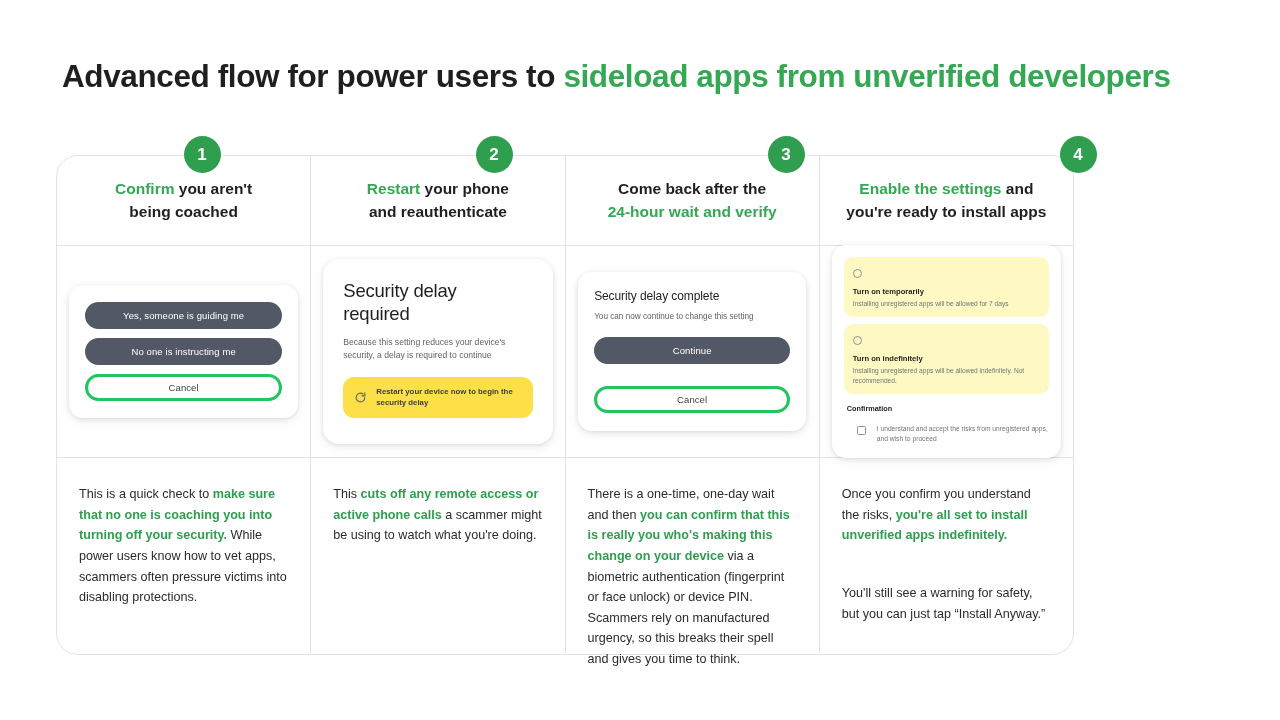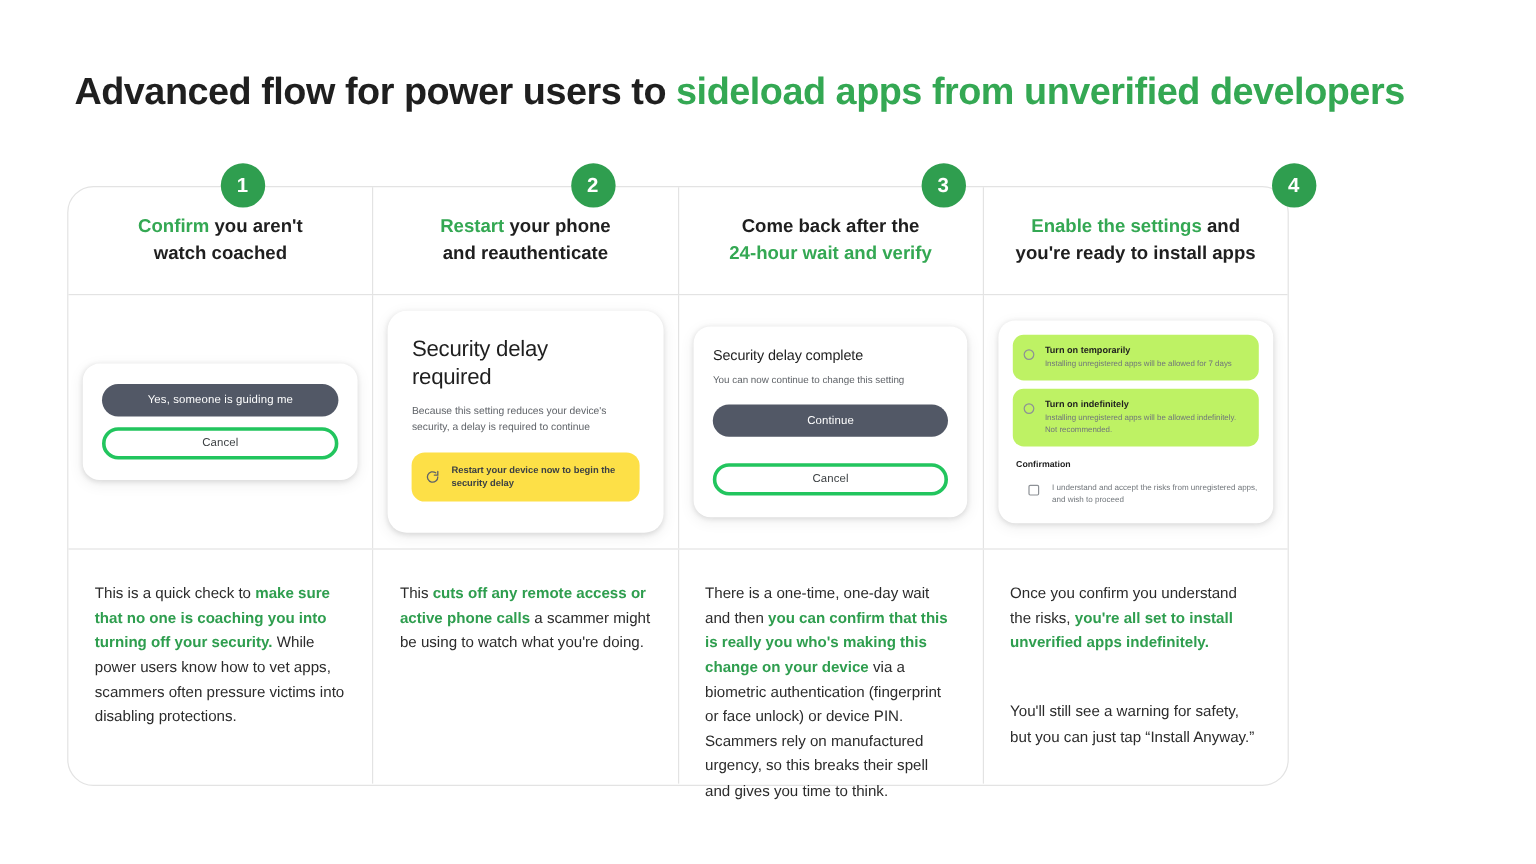--- a/index.html
+++ b/index.html
@@ -214,27 +214,28 @@
   }
   .m3-btns { margin-top: 13px; display: flex; flex-direction: column; gap: 22px; }
 
   
   .m4 {
     width: 236px;
     padding: 12px 12px 14px 12px;
     border-radius: 14px;
   }
   .opt {
-    background: #bef264;
+    background: #fef9c3;
     border-radius: 9px;
     padding: 8px 10px 9px 9px;
     display: flex;
     gap: 9px;
     align-items: flex-start;
     margin-bottom: 7px;
+    flex-direction: column;
   }
   .radio {
     width: 9px;
     height: 9px;
     flex: 0 0 9px;
     border: 1.1px solid #8d9196;
     border-radius: 50%;
     margin-top: 4px;
   }
   .opt-title {
@@ -310,21 +311,21 @@
       <div class="badge">4</div>
     </div>
   </div>
 
   <div class="board">
 
     <div class="row row-head">
       <div class="cell head-cell">
         <div class="head-text">
           <span class="accent">Confirm</span><span> you aren't</span><br>
-          <span>watch coached</span>
+          <span>being coached</span>
         </div>
       </div>
       <div class="cell head-cell">
         <div class="head-text">
           <span class="accent">Restart</span><span> your phone</span><br>
           <span>and reauthenticate</span>
         </div>
       </div>
       <div class="cell head-cell">
         <div class="head-text">
@@ -338,20 +339,21 @@
           <span>you're ready to install apps</span>
         </div>
       </div>
     </div>
 
     <div class="row row-mock">
 
       <div class="cell mock-cell">
         <div class="mock-card m1">
           <div class="pill pill-filled">Yes, someone is guiding me</div>
+          <div class="pill pill-filled">No one is instructing me</div>
           <div class="pill pill-outline">Cancel</div>
         </div>
       </div>
 
       <div class="cell mock-cell">
         <div class="mock-card m2">
           <div class="m2-title">
             <span>Security delay</span><br>
             <span>required</span>
           </div>

